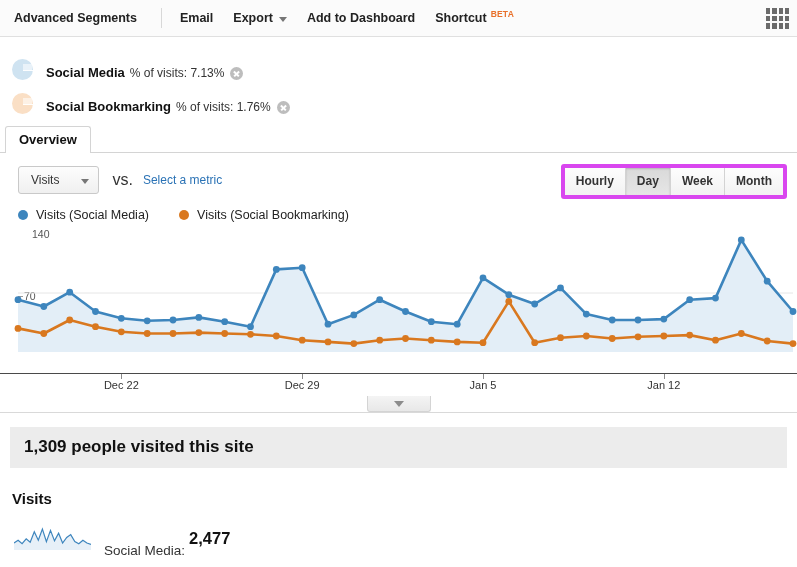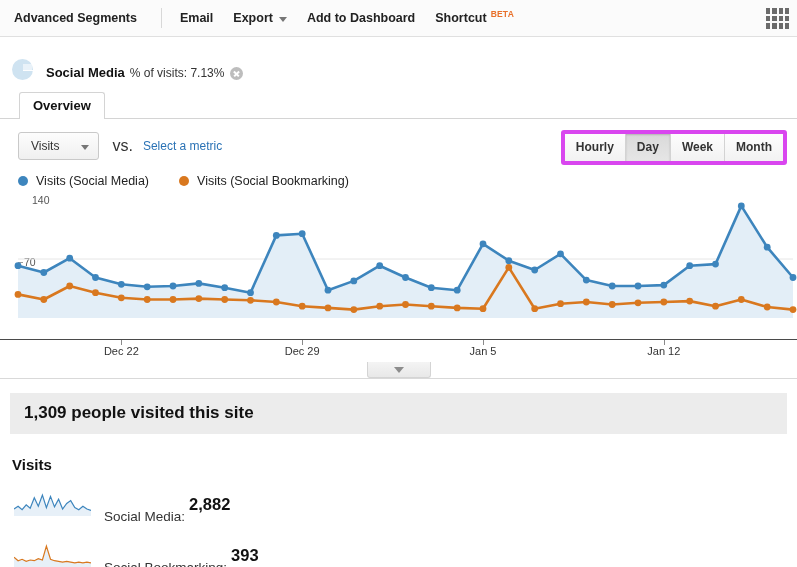--- a/index.html
+++ b/index.html
@@ -140,21 +140,21 @@
     background: #fff;
   }
   .seg-close::before { transform: rotate(45deg); }
   .seg-close::after  { transform: rotate(-45deg); }
 
   
   .tabstrip {
     margin-top: 8px;
     height: 27px;
     position: relative;
-    padding-left: 19px;
+    padding-left: 5px;
     box-sizing: border-box;
   }
   .tabstrip::after {
     content: "";
     position: absolute;
     left: 0; right: 0; bottom: 0;
     height: 1px;
     background: #d4d4d4;
   }
   .tab {
@@ -396,20 +396,26 @@
       <i></i>
       <i></i>
   </div>
 </div>
 
 <div class="segments">
   <div class="seg-row">
     <span class="seg-pie" id="segpie0" style="background: rgb(207, 227, 241);"></span>
     <span class="seg-name">Social Media</span>
     <span class="seg-metric">% of visits: 7.13%</span>
+    <span class="seg-close"></span>
+  </div>
+  <div class="seg-row">
+    <span class="seg-pie" id="segpie1" style="background: rgb(250, 223, 197);"></span>
+    <span class="seg-name">Social Bookmarking</span>
+    <span class="seg-metric">% of visits: 1.76%</span>
     <span class="seg-close"></span>
   </div>
 </div>
 
 <div class="tabstrip">
   <div class="tab">
     <span>Overview</span>
   </div>
 </div>
 
@@ -532,21 +538,21 @@
 <div class="summary-bar">1,309 people visited this site</div>
 
 <div class="visits-head">Visits</div>
 
 <div class="spark-row">
   <svg class="spark-box" id="spark0" viewBox="0 0 77 26" preserveAspectRatio="none">
       <path d="M 0 24 L 0.0 17.0 L 4.1 14.2 L 8.1 17.7 L 12.2 12.8 L 16.2 16.3 L 20.3 5.8 L 24.3 14.2 L 28.4 3.0 L 32.4 15.6 L 36.5 4.4 L 40.5 14.9 L 44.6 7.2 L 48.6 17.0 L 52.7 11.4 L 56.7 8.6 L 60.8 15.6 L 64.8 17.7 L 68.9 14.2 L 72.9 17.0 L 77.0 18.4 L 77 24 Z" fill="#e7f0f8"></path>
       <path d="M 0.0 17.0 L 4.1 14.2 L 8.1 17.7 L 12.2 12.8 L 16.2 16.3 L 20.3 5.8 L 24.3 14.2 L 28.4 3.0 L 32.4 15.6 L 36.5 4.4 L 40.5 14.9 L 44.6 7.2 L 48.6 17.0 L 52.7 11.4 L 56.7 8.6 L 60.8 15.6 L 64.8 17.7 L 68.9 14.2 L 72.9 17.0 L 77.0 18.4" fill="none" stroke="#3d85bd" stroke-width="1.2"></path>
     </svg>
   <span class="spark-label">Social Media:</span>
-  <span class="spark-val">2,882</span>
+  <span class="spark-val">2,477</span>
 </div>
 
 <div class="spark-row">
   <svg class="spark-box" id="spark1" viewBox="0 0 77 26" preserveAspectRatio="none">
       <path d="M 0 24 L 0.0 14.2 L 4.1 17.7 L 8.1 16.3 L 12.2 18.4 L 16.2 17.0 L 20.3 17.7 L 24.3 15.6 L 28.4 17.0 L 32.4 3.0 L 36.5 16.3 L 40.5 17.7 L 44.6 18.4 L 48.6 19.1 L 52.7 18.4 L 56.7 19.1 L 60.8 19.8 L 64.8 19.1 L 68.9 19.8 L 72.9 19.1 L 77.0 19.8 L 77 24 Z" fill="#e7f0f8"></path>
       <path d="M 0.0 14.2 L 4.1 17.7 L 8.1 16.3 L 12.2 18.4 L 16.2 17.0 L 20.3 17.7 L 24.3 15.6 L 28.4 17.0 L 32.4 3.0 L 36.5 16.3 L 40.5 17.7 L 44.6 18.4 L 48.6 19.1 L 52.7 18.4 L 56.7 19.1 L 60.8 19.8 L 64.8 19.1 L 68.9 19.8 L 72.9 19.1 L 77.0 19.8" fill="none" stroke="#d9781f" stroke-width="1.2"></path>
     </svg>
   <span class="spark-label">Social Bookmarking:</span>
   <span class="spark-val">393</span>
 </div>

